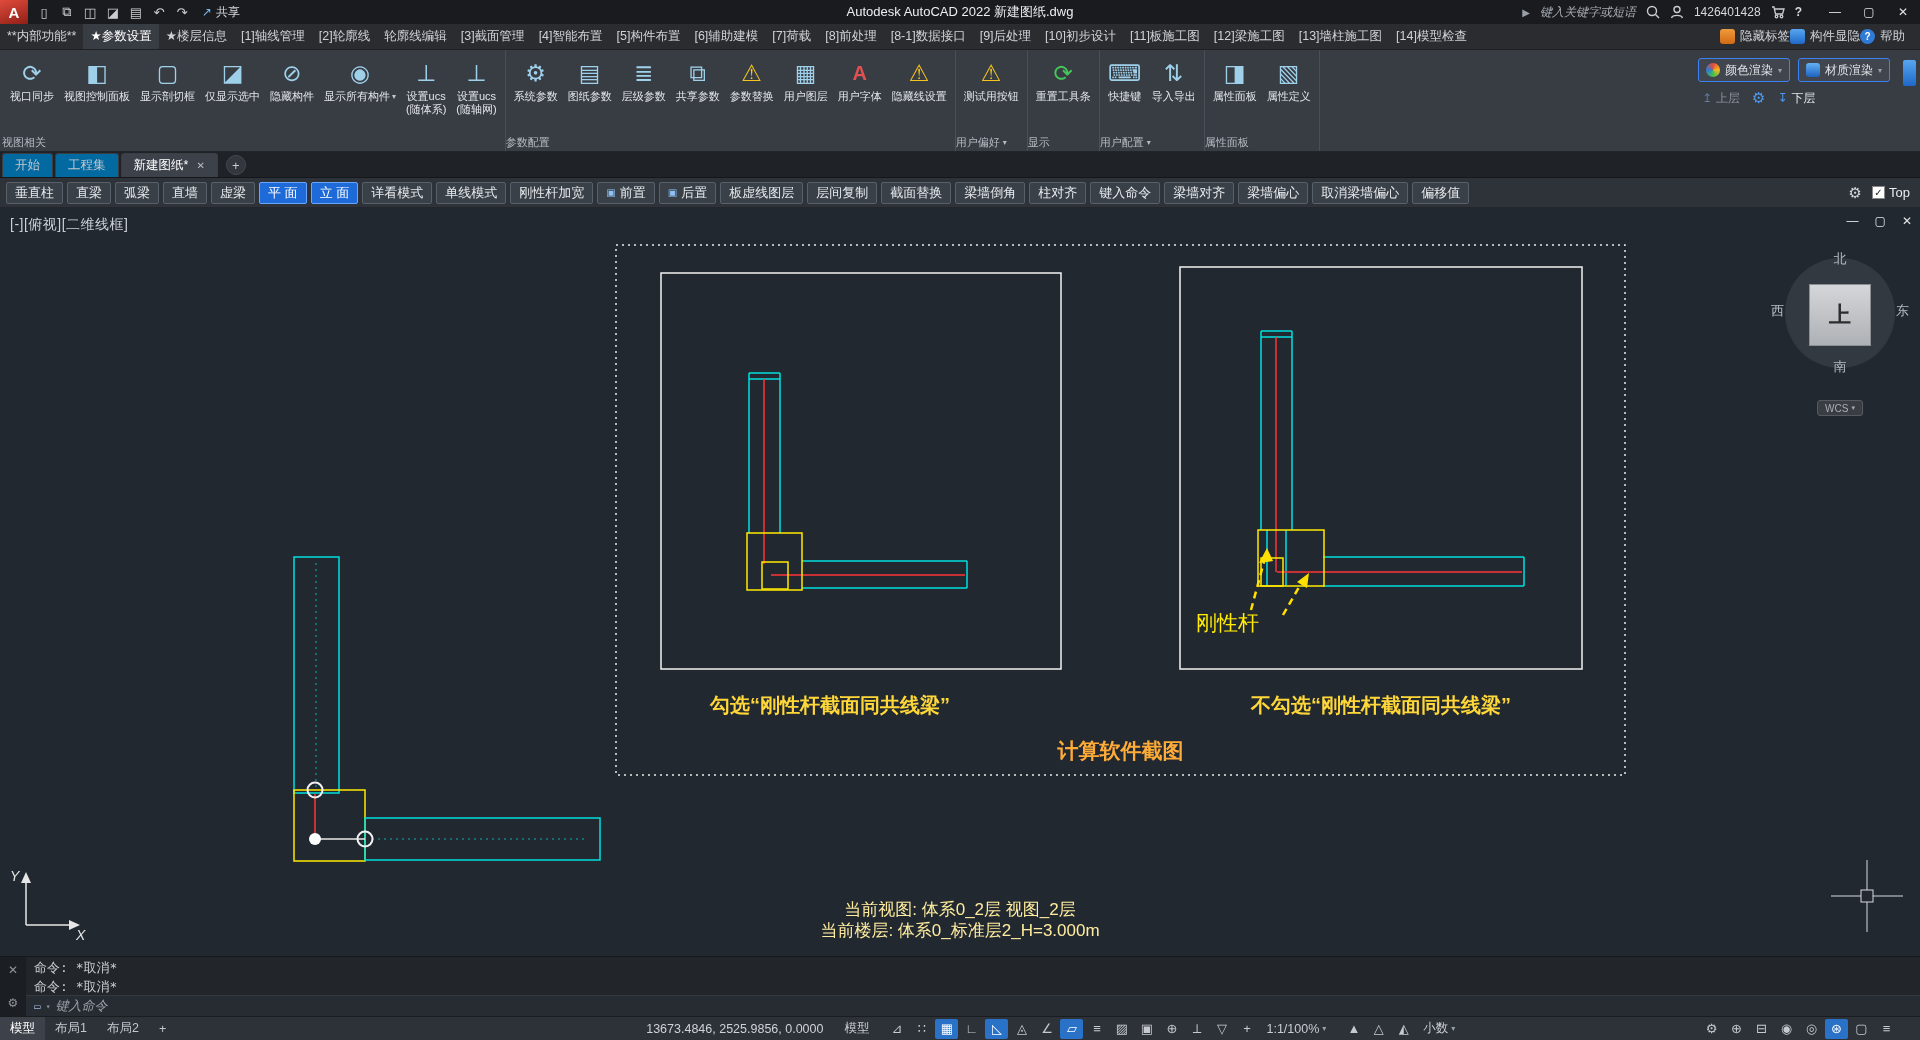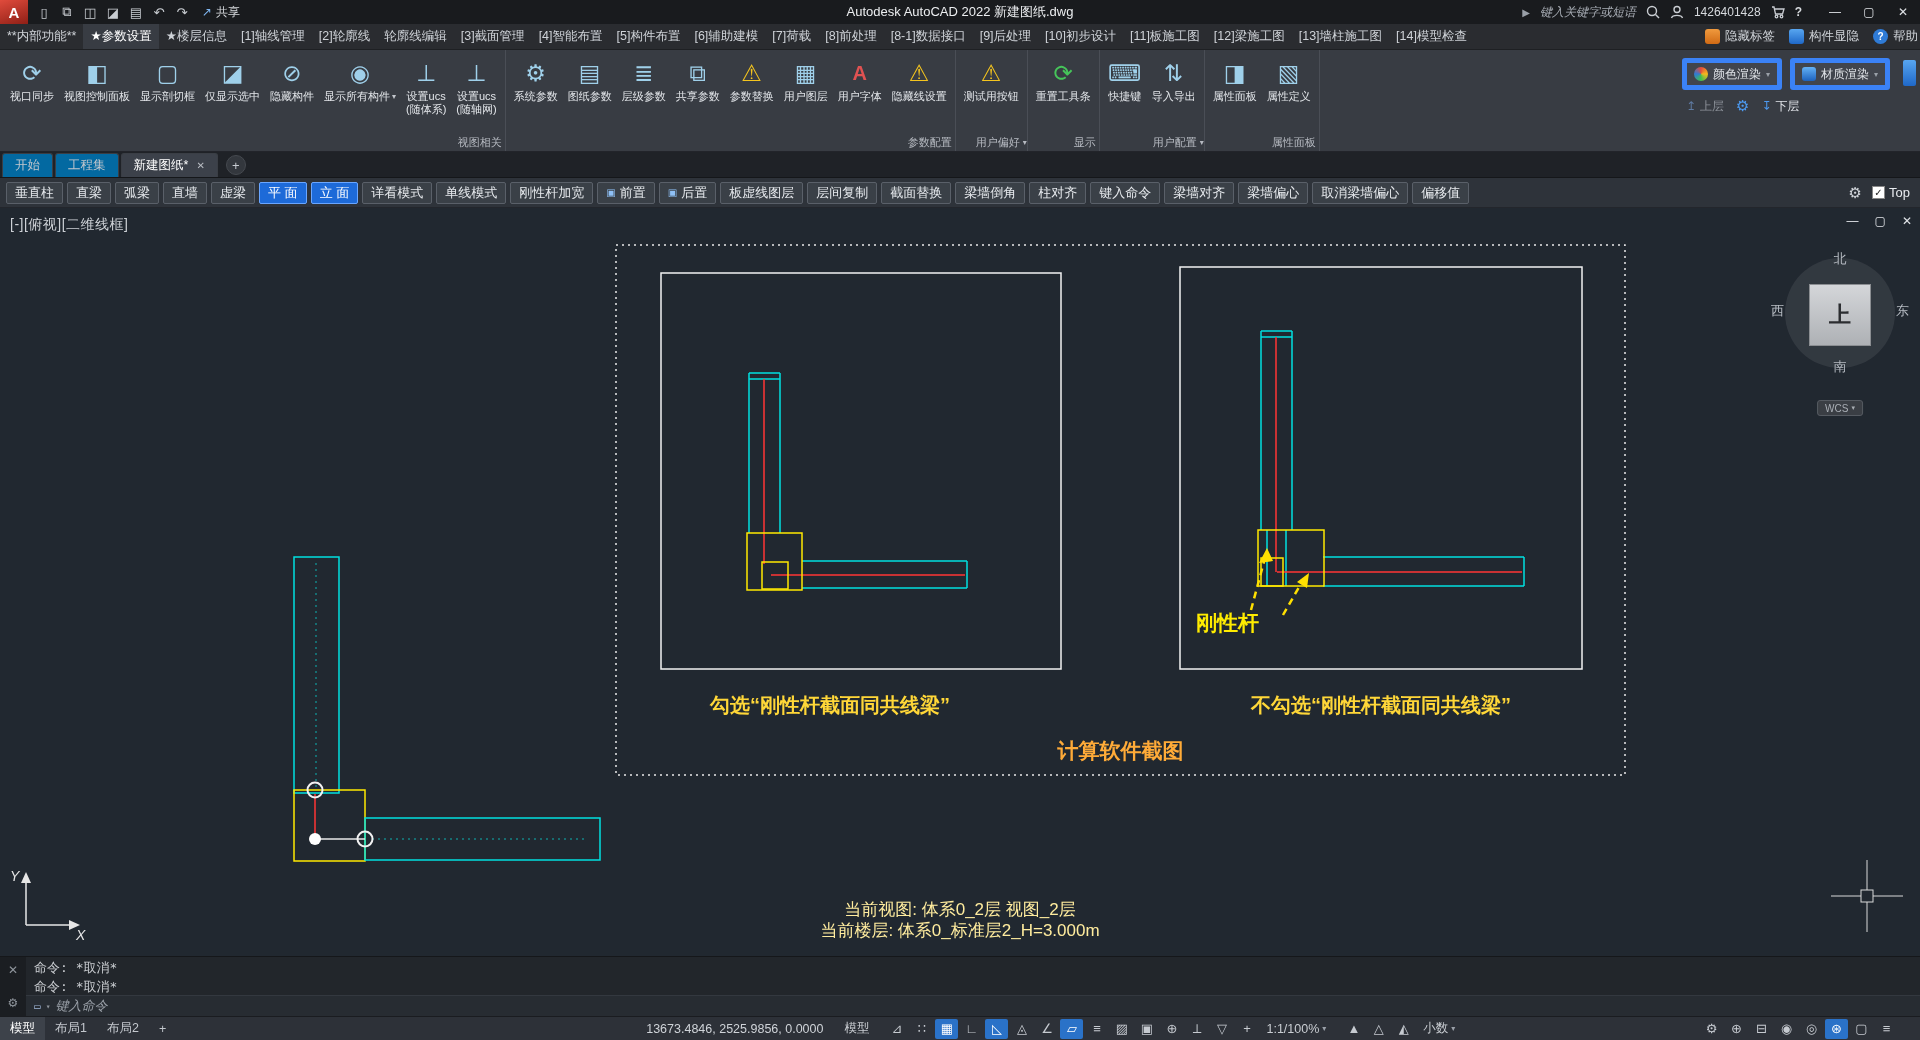--- a/index.html
+++ b/index.html
@@ -23,44 +23,44 @@
 .userid{color:#d6d9dd}
 .helpq{color:#d6d9dd;font-weight:700}
 .wctl{display:flex;margin-left:6px}
 .wbtn{width:34px;height:24px;display:flex;align-items:center;justify-content:center;font-size:12px;color:#dfe2e6}
 
 
 .tabrow{height:26px;background:#2a2c30;display:flex;align-items:stretch;font-size:12.5px;color:#cfd3d8;border-bottom:1px solid #1e2023;z-index:5}
 .tabs{display:flex}
 .rtab{padding:7px 7px;display:flex;align-items:center;white-space:nowrap}
 .rtab.active{background:#383c43;color:#fff}
-.tabrt{margin-left:auto;display:flex;align-items:center;gap:14px;padding-right:2px}
+.tabrt{margin-left:auto;display:flex;align-items:center;padding-right:15px}
 .trb{display:flex;align-items:center;gap:5px;white-space:nowrap}
 .trb-ic{width:15px;height:15px;border-radius:3px}
 .trb-ic.tag{background:linear-gradient(#f09a3e,#d06a14)}
 .trb-ic.comp{background:linear-gradient(#58a6f0,#1f68c8)}
 .trb-ic.help{background:#2f7bd6;border-radius:50%;color:#fff;font-size:10px;display:flex;align-items:center;justify-content:center;font-weight:700}
 
 
 .ribbon{height:102px;background:#383c43;display:flex;align-items:stretch;border-bottom:1px solid #22242a;padding-left:2px}
 .rgroup{display:flex;flex-direction:column;border-right:1px solid #4a4e56}
 .gbtns{flex:1;display:flex;align-items:flex-start;padding:4px 3px 0}
 .rbtn{display:flex;flex-direction:column;align-items:center;padding:2px 5px;min-width:44px}
 .ricon{height:34px;display:flex;align-items:center;justify-content:center;font-size:23px;color:#9fd0ea}
 .rbtn.warn .ricon{color:#f5c51e}
 .rbtn.grn .ricon{color:#46c55a}
 .rbtn.reda .ricon{color:#e05252;font-weight:700;font-size:20px}
 .rlabrow{display:flex;align-items:center;gap:2px}
 .rlab{font-size:11px;color:#e3e6ea;line-height:1.2;white-space:nowrap}
 .rcaret{font-size:8px;color:#c2c6cc}
-.glabel{height:18px;display:flex;align-items:center;justify-content:flex-end;gap:3px;font-size:11px;color:#b6bac1}
+.glabel{height:18px;display:flex;align-items:center;justify-content:flex-start;gap:3px;font-size:11px;color:#b6bac1}
 .gcaret{font-size:8px;color:#b6bac1}
 .rright{margin-left:auto;display:flex;flex-direction:column;gap:7px;padding:8px 8px 0 0;align-items:flex-start}
 .rrow{display:flex;gap:8px}
-.rrbtn{display:flex;align-items:center;gap:5px;font-size:12px;color:#dfe2e7;padding:2px 7px;background:#41454d;border:5px solid #3b82f6;border-radius:3px;height:32px;white-space:nowrap}
+.rrbtn{display:flex;align-items:center;gap:5px;font-size:12px;color:#dfe2e7;padding:2px 7px;background:#41454d;border:1px solid #3b82f6;border-radius:3px;height:24px;white-space:nowrap}
 .sphere{width:14px;height:14px;border-radius:50%;background:conic-gradient(#e34b3c,#f5b91e,#3fbf4e,#2f7bd6,#e34b3c)}
 .matic{width:14px;height:14px;border-radius:3px;background:linear-gradient(#63b1f5,#1d62bd)}
 .rrow2{display:flex;align-items:center;gap:12px;font-size:12px;padding-left:4px}
 .upbtn{color:#8d929a;display:flex;gap:4px;align-items:center}
 .upbtn .aric{color:#5f7ba3}
 .dnbtn{color:#e0e3e8;display:flex;gap:4px;align-items:center}
 .dnbtn .aric{color:#4d9bf2}
 .rgear{color:#4d9bf2;font-size:15px}
 .redge{width:22px;display:flex;align-items:flex-start;justify-content:center;padding-top:10px}
 .redge-ic{width:13px;height:26px;background:linear-gradient(#58a6f0,#1f68c8);border-radius:2px}
@@ -84,21 +84,21 @@
 .tgear{color:#d2d6db;font-size:15px}
 .topchk{display:flex;align-items:center;gap:4px;color:#e8ebef;font-size:13px}
 .chk{width:13px;height:13px;background:#fff;border:1px solid #888;display:flex;align-items:center;justify-content:center;font-size:10px;color:#222;line-height:1}
 svg.draw{position:absolute;left:0;top:0;width:100%;height:100%;z-index:1}
 .vlabel{position:absolute;left:10px;top:38px;font-size:14px;color:#cdd1d6;letter-spacing:.5px;z-index:2}
 .vwin{position:absolute;right:8px;top:36px;display:flex;gap:16px;color:#e2e5e9;font-size:12px;z-index:2}
 .cap{position:absolute;font-weight:700;text-align:center;z-index:2}
 .capL{left:630px;top:514px;width:400px;font-size:20px;color:#ffd738}
 .capR{left:1180px;top:514px;width:402px;font-size:20px;color:#ffd738}
 .capT{left:616px;top:559px;width:1009px;font-size:21px;color:#ffab38}
-.rigid{position:absolute;left:1196px;top:431px;font-size:21px;font-weight:700;color:#ffec00;z-index:2}
+.rigid{position:absolute;left:1196px;top:431px;font-size:21px;font-weight:400;color:#ffec00;z-index:2}
 .vstat{position:absolute;left:460px;width:1000px;text-align:center;color:#ffec9e;font-size:17px;z-index:2}
 .vstat1{top:720px}.vstat2{top:741px}
 .viewcube{position:absolute;left:1779px;top:74px;width:122px;height:170px;z-index:2}
 .vc-ring{position:absolute;left:6px;top:6px;width:110px;height:110px;border-radius:50%;background:rgba(66,71,78,.55)}
 .vc-face{position:absolute;left:30px;top:32px;width:62px;height:62px;background:linear-gradient(#d4d6d9,#aeb1b5);border:1px solid #8b8e92;color:#2b2d30;font-size:22px;font-weight:700;display:flex;align-items:center;justify-content:center}
 .vc-n,.vc-s{position:absolute;left:0;right:0;text-align:center;color:#b7bcc3;font-size:13px}
 .vc-n{top:-2px}.vc-s{top:106px}
 .vc-w,.vc-e{position:absolute;top:50px;color:#b7bcc3;font-size:13px}
 .vc-w{left:-8px}.vc-e{right:-8px}
 .vc-wcs{position:absolute;left:50%;transform:translateX(-50%);top:148px;height:16px;padding:0 7px;background:#3a3e44;border:1px solid #565b62;border-radius:3px;color:#a9aeb5;font-size:10px;display:flex;align-items:center;gap:3px}

